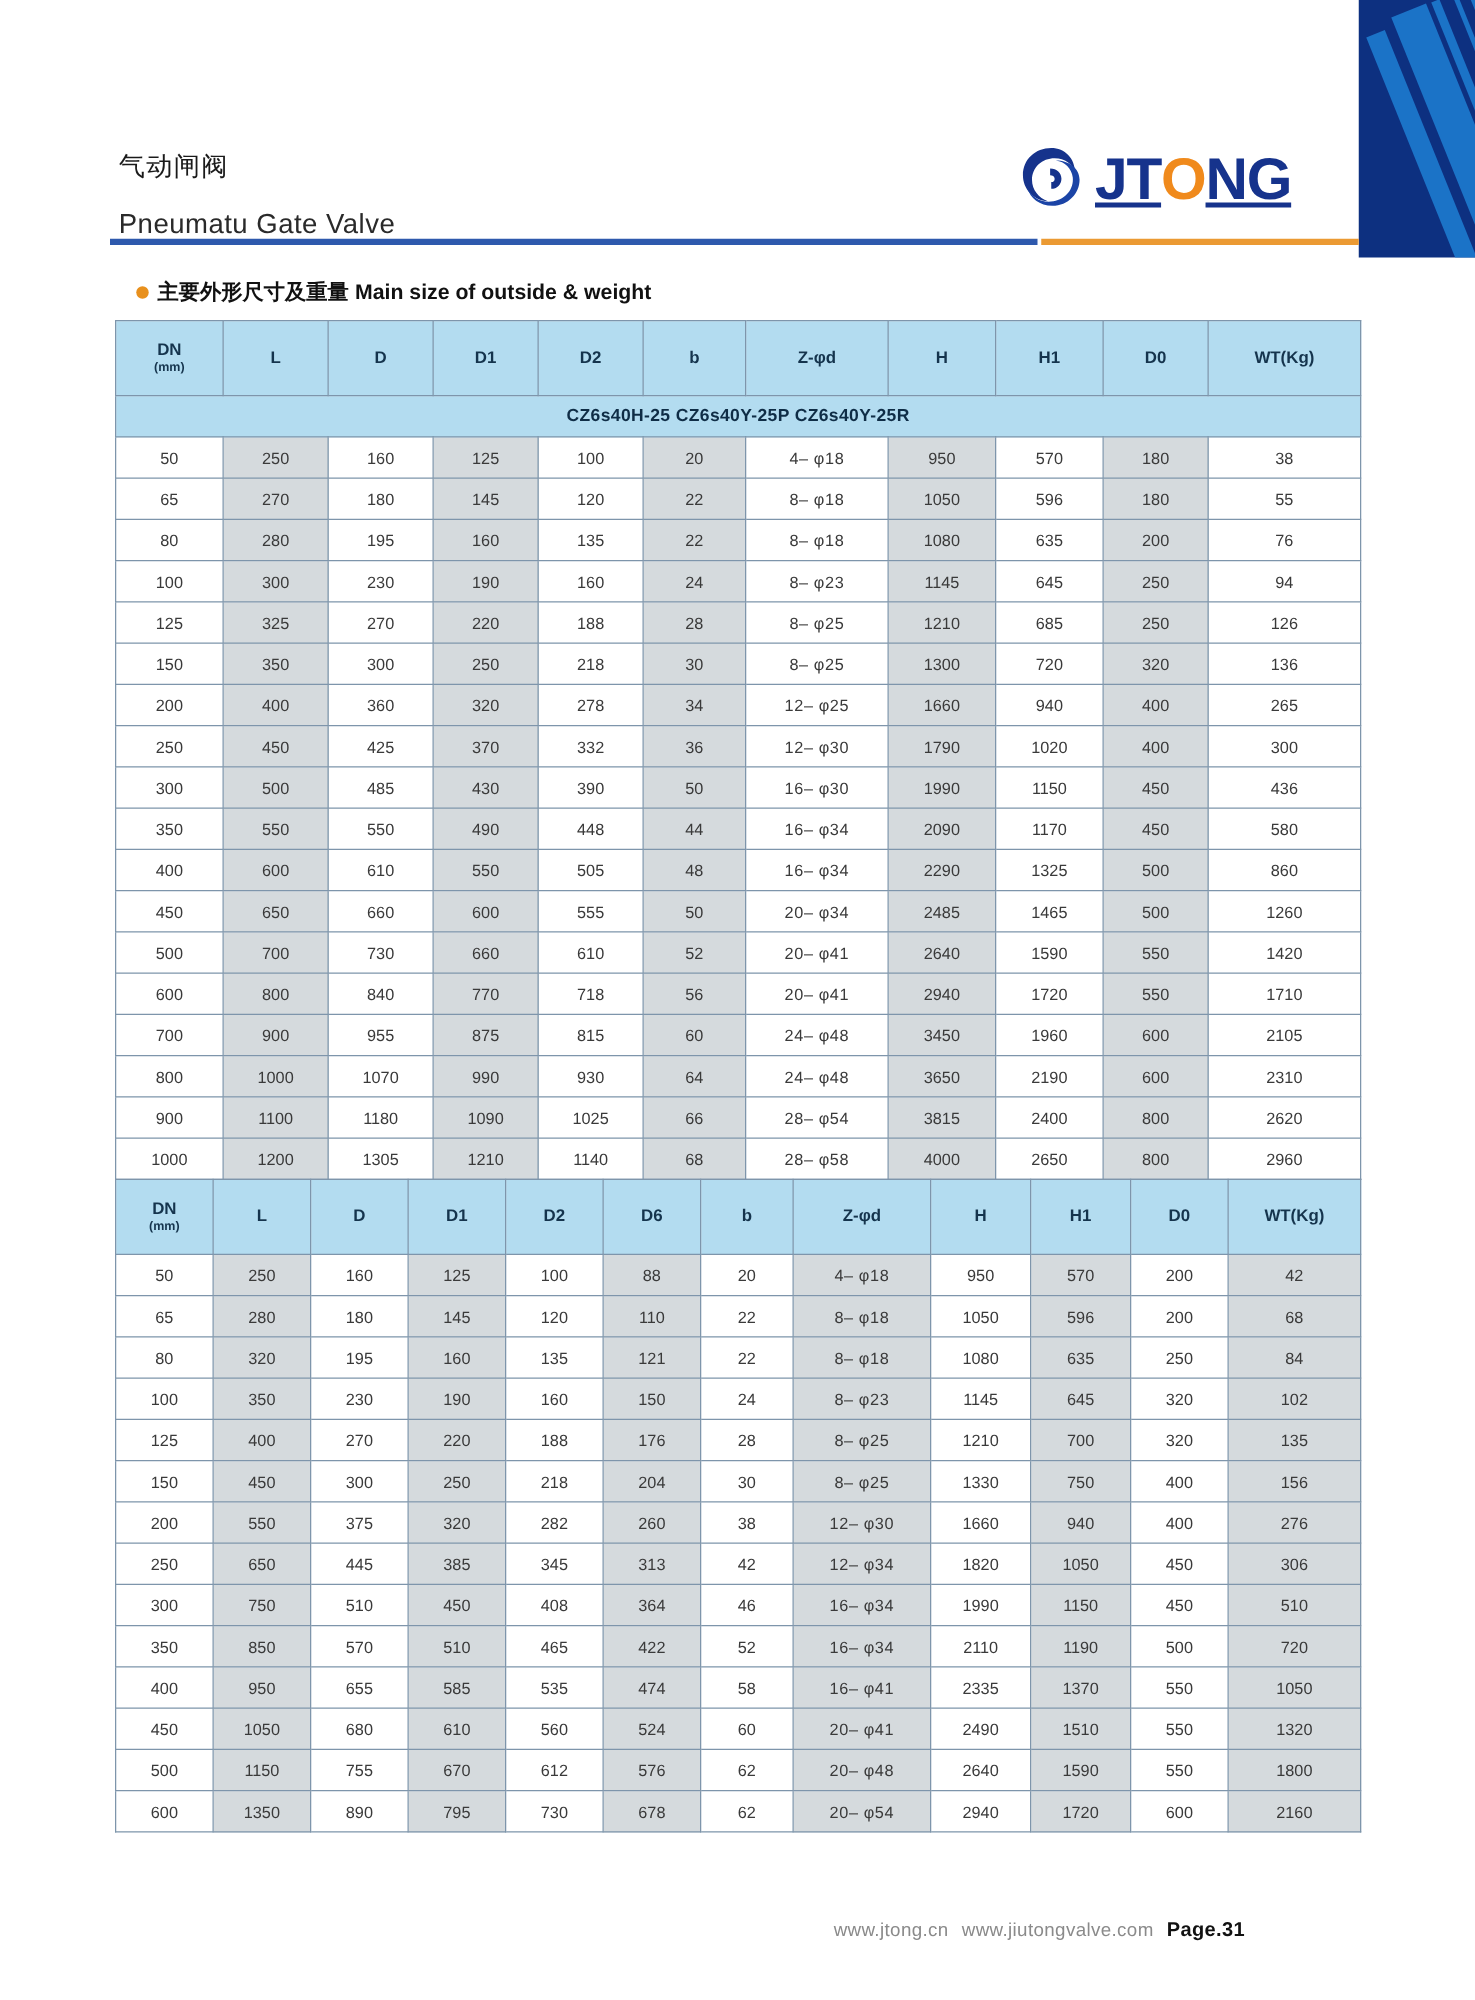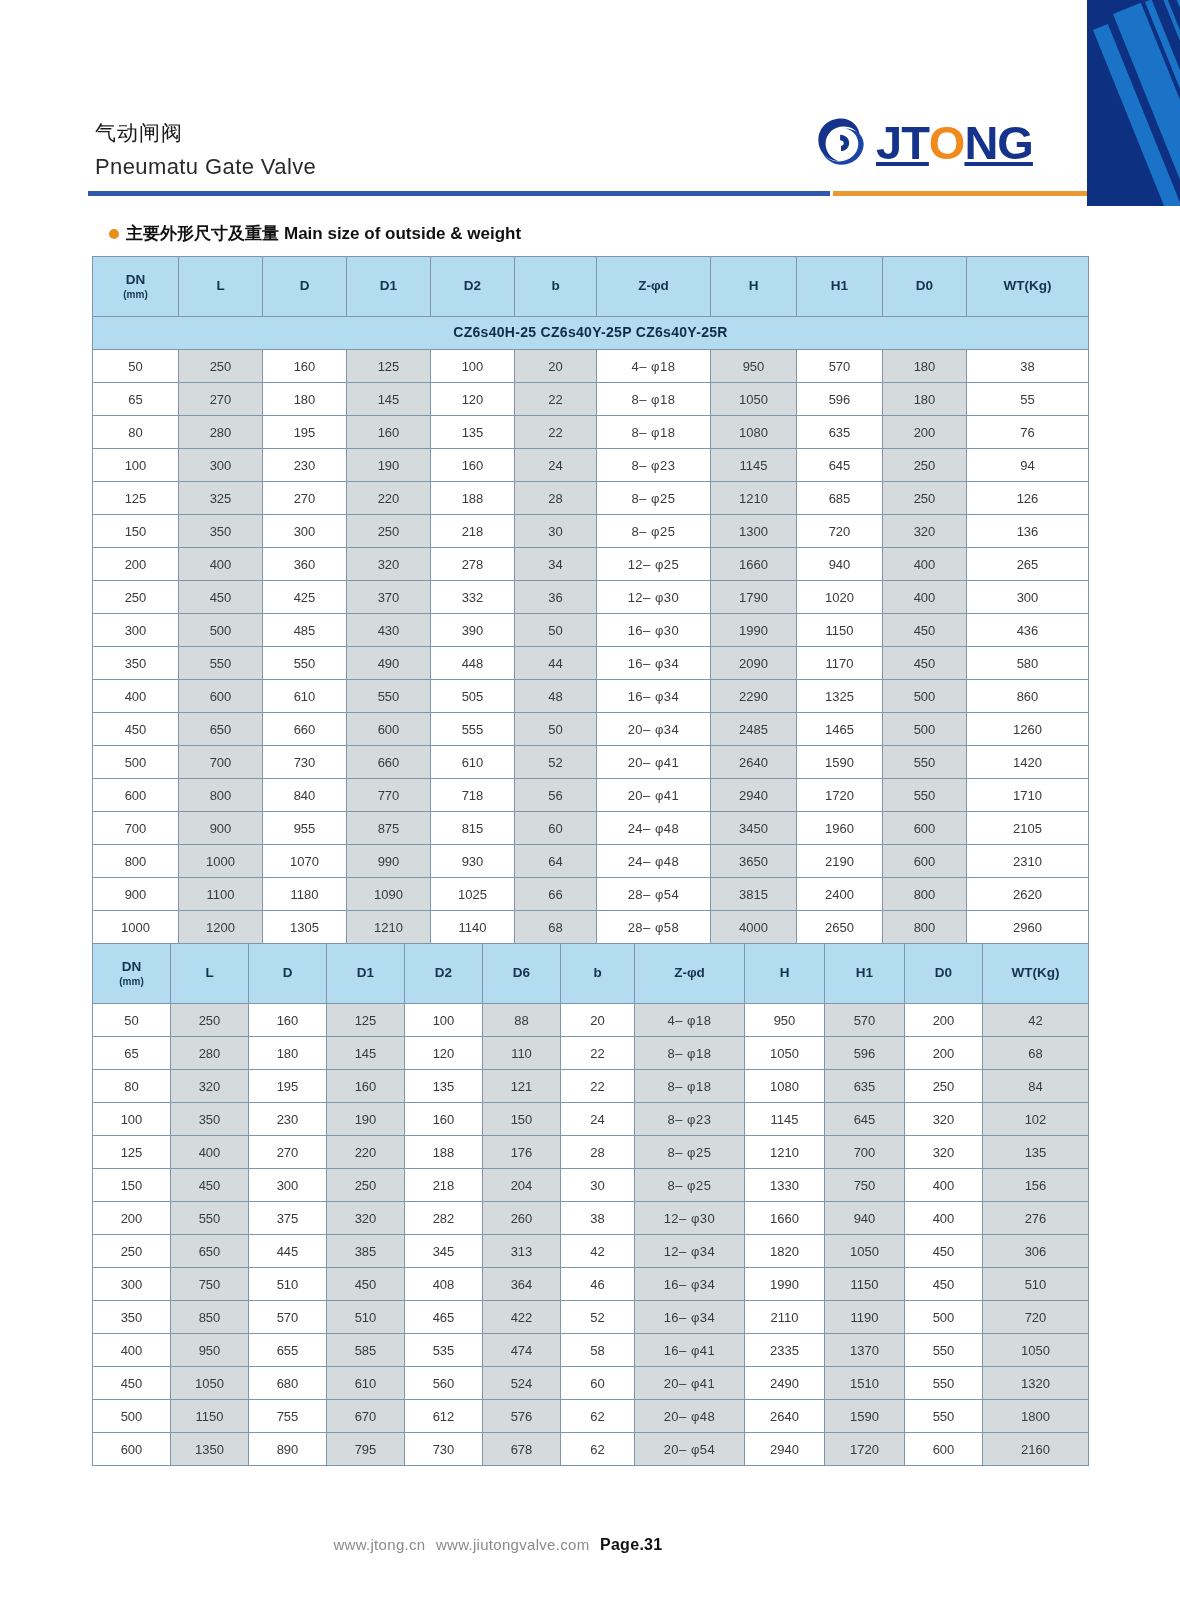--- a/index.html
+++ b/index.html
@@ -27,21 +27,21 @@
   .s5 { width: 12px; height: 330px; left: 84px; top: -14px;transform: rotate(-22deg); background:#2a84d6; opacity:.7; }
 
   
   .header { position: absolute; left: 0; top: 0; width: 1087px; height: 160px; margin-top: 36px; }
   .title-cn {
     position: absolute; left: 95px; top: 83px;
     font-size: 21px; color: #1a1a1a; letter-spacing: 1px;
     font-family: "DejaVu Sans", sans-serif;
   }
   .title-en {
-    position: absolute; left: 95px; top: 118px;
+    position: absolute; left: 95px; top: 130px;
     font-size: 22px; color: #2a2a2a; letter-spacing: .4px;
   }
 
   .logo { position: absolute; left: 812px; top: 75px; height: 62px; display: flex; align-items: center; }
   .logo-mark { width: 58px; height: 58px; margin-right: 6px; }
   .logo-text { font-size: 47px; font-weight: bold; letter-spacing: -1px; line-height: 1;
                font-family: "Liberation Sans", sans-serif; display: flex; align-items: center; }
   .logo-text .dk { color: #16338c; text-decoration: underline; }
   .logo-text .or { color: #f08a1c; }
 
@@ -81,21 +81,21 @@
     color: #0f2d46; letter-spacing: .3px;
   }
   tbody td { height: 33px; background: #ffffff; font-size: 13px; color: #3a3a3a; }
   tbody td.shade { background: #d5dadd; }
   tbody td.zd { font-size: 13px; letter-spacing: .5px; }
   .dn-sub { display: block; font-size: 10px; font-weight: bold; }
 
   
   .footer {
     position: absolute; left: 0; top: 1536px; width: 1088px;
-    text-align: center; padding-right: 92px; font-size: 15px; color: #8a8a8a;
+    text-align: right; padding-right: 92px; font-size: 15px; color: #8a8a8a;
     letter-spacing: .3px;
   }
   .footer .pg { color: #111; font-weight: bold; font-size: 16px; margin-left: 6px; }
 </style>
 </head>
 <body>
 
 <div class="page">
 
   <div class="deco-panel">

